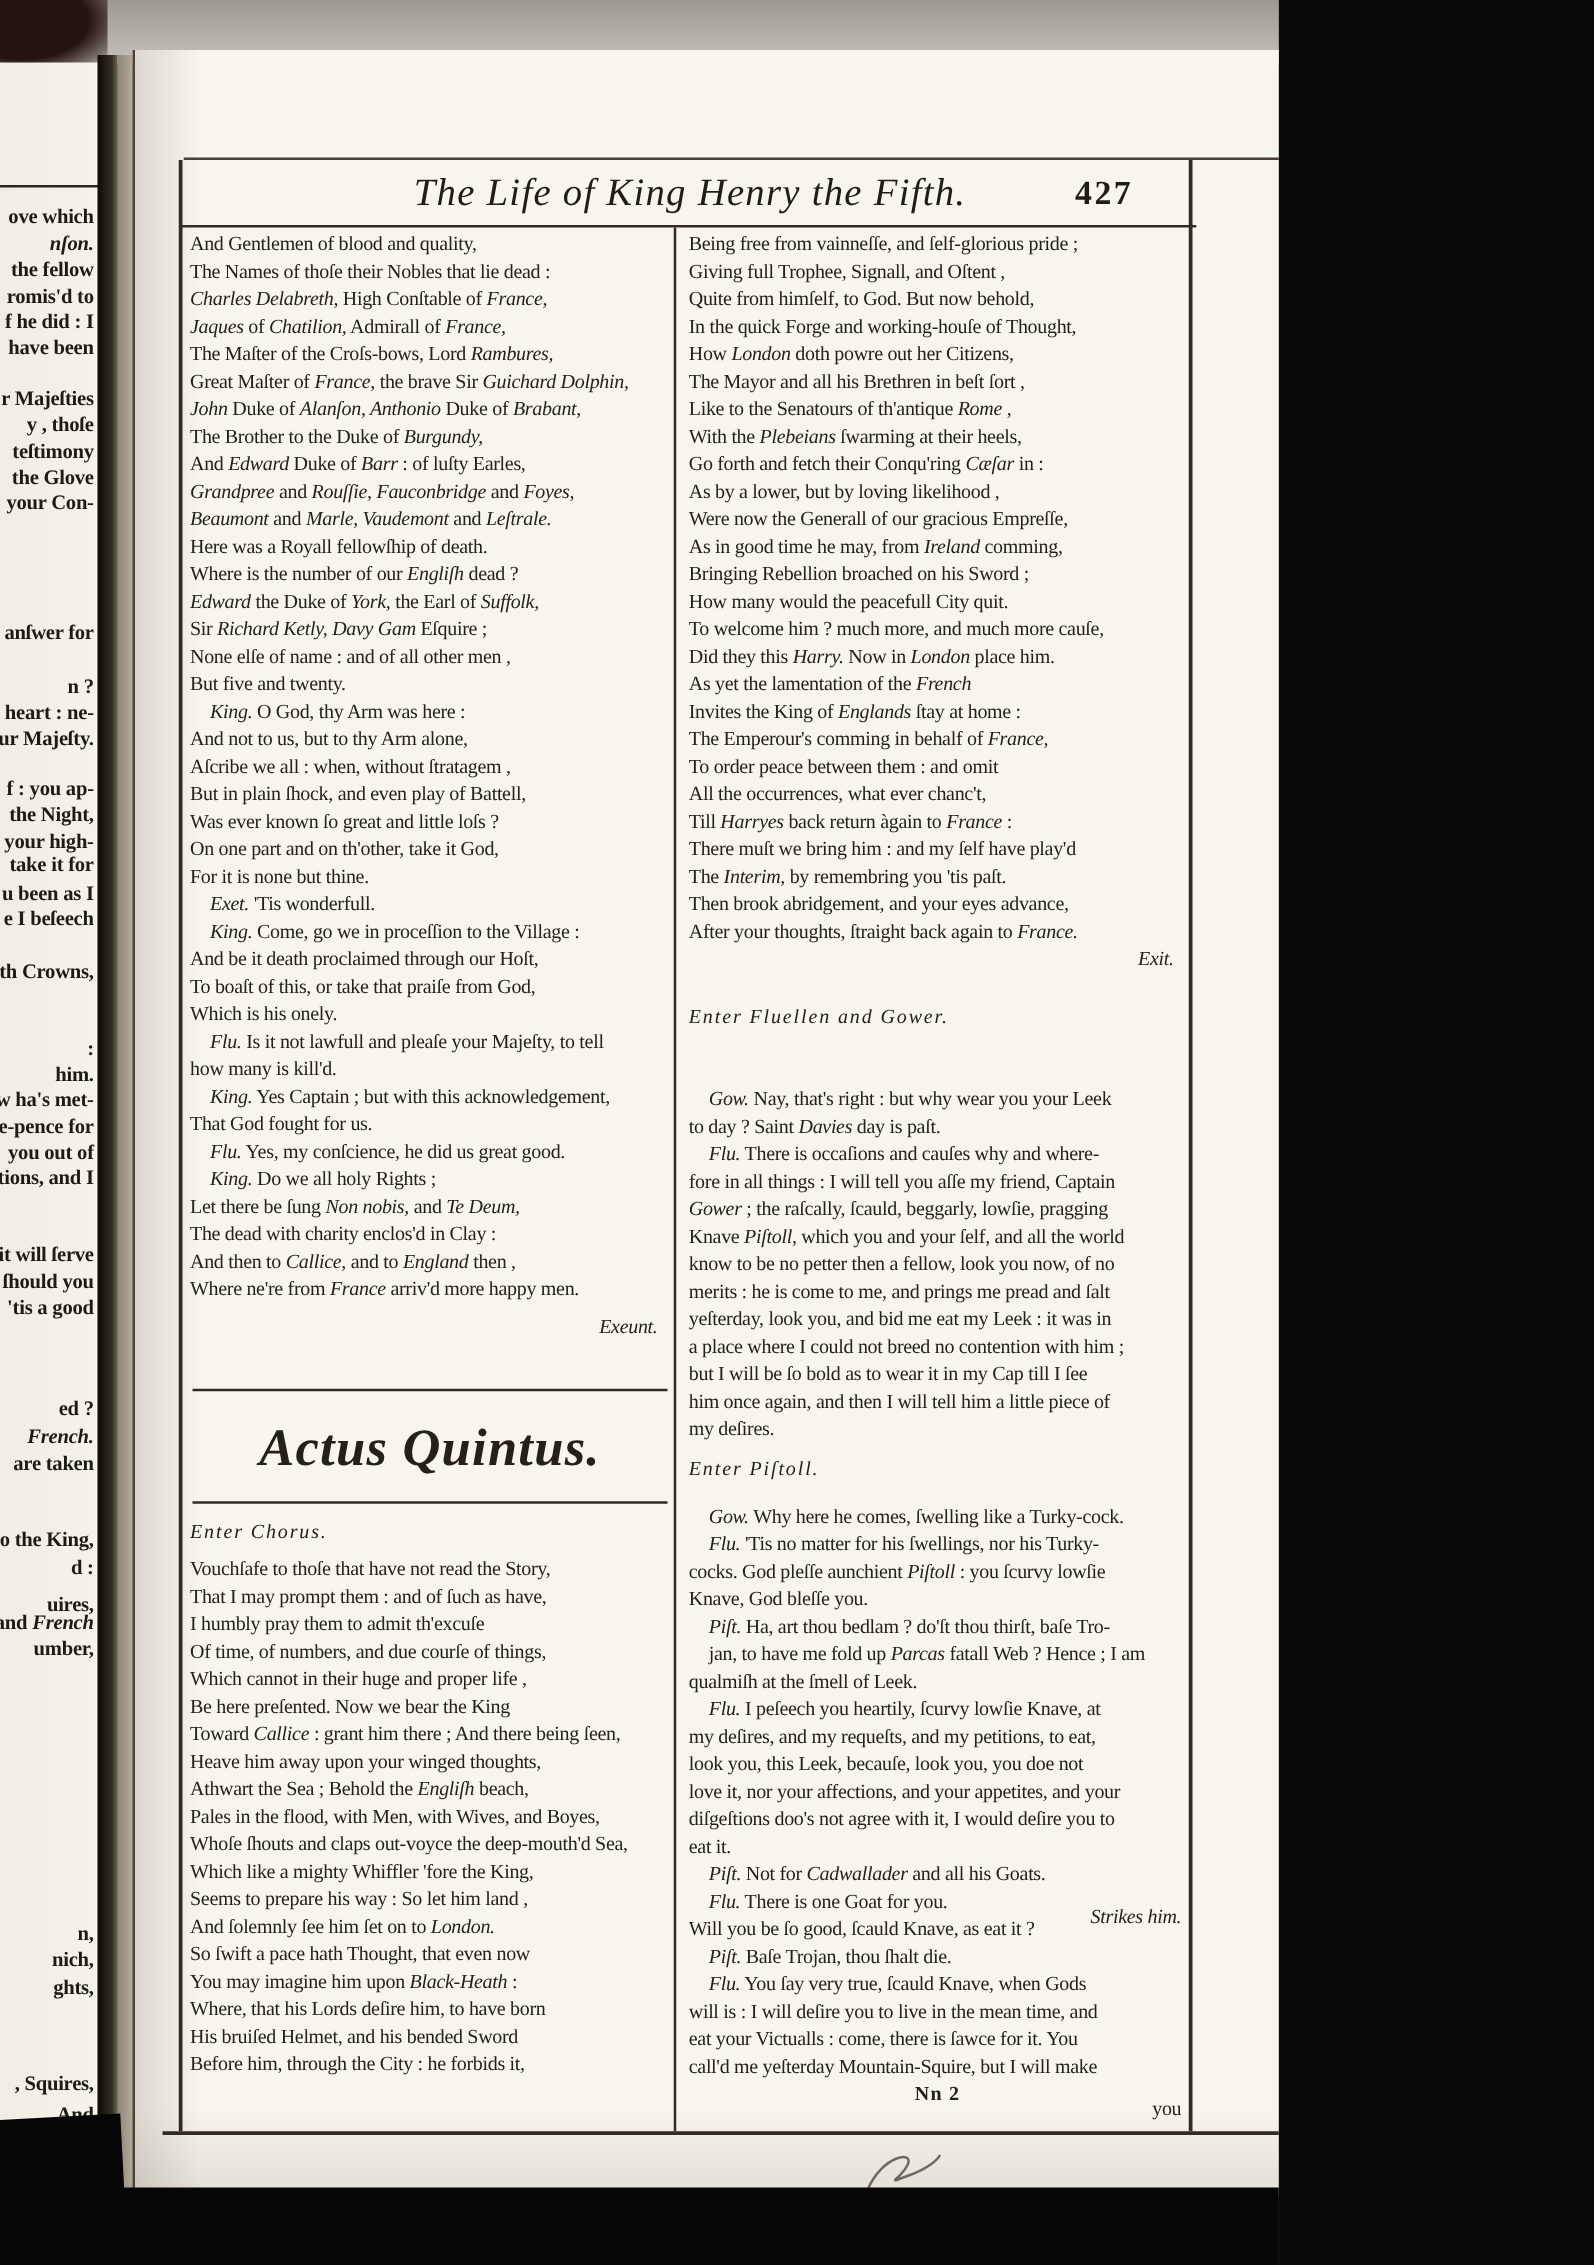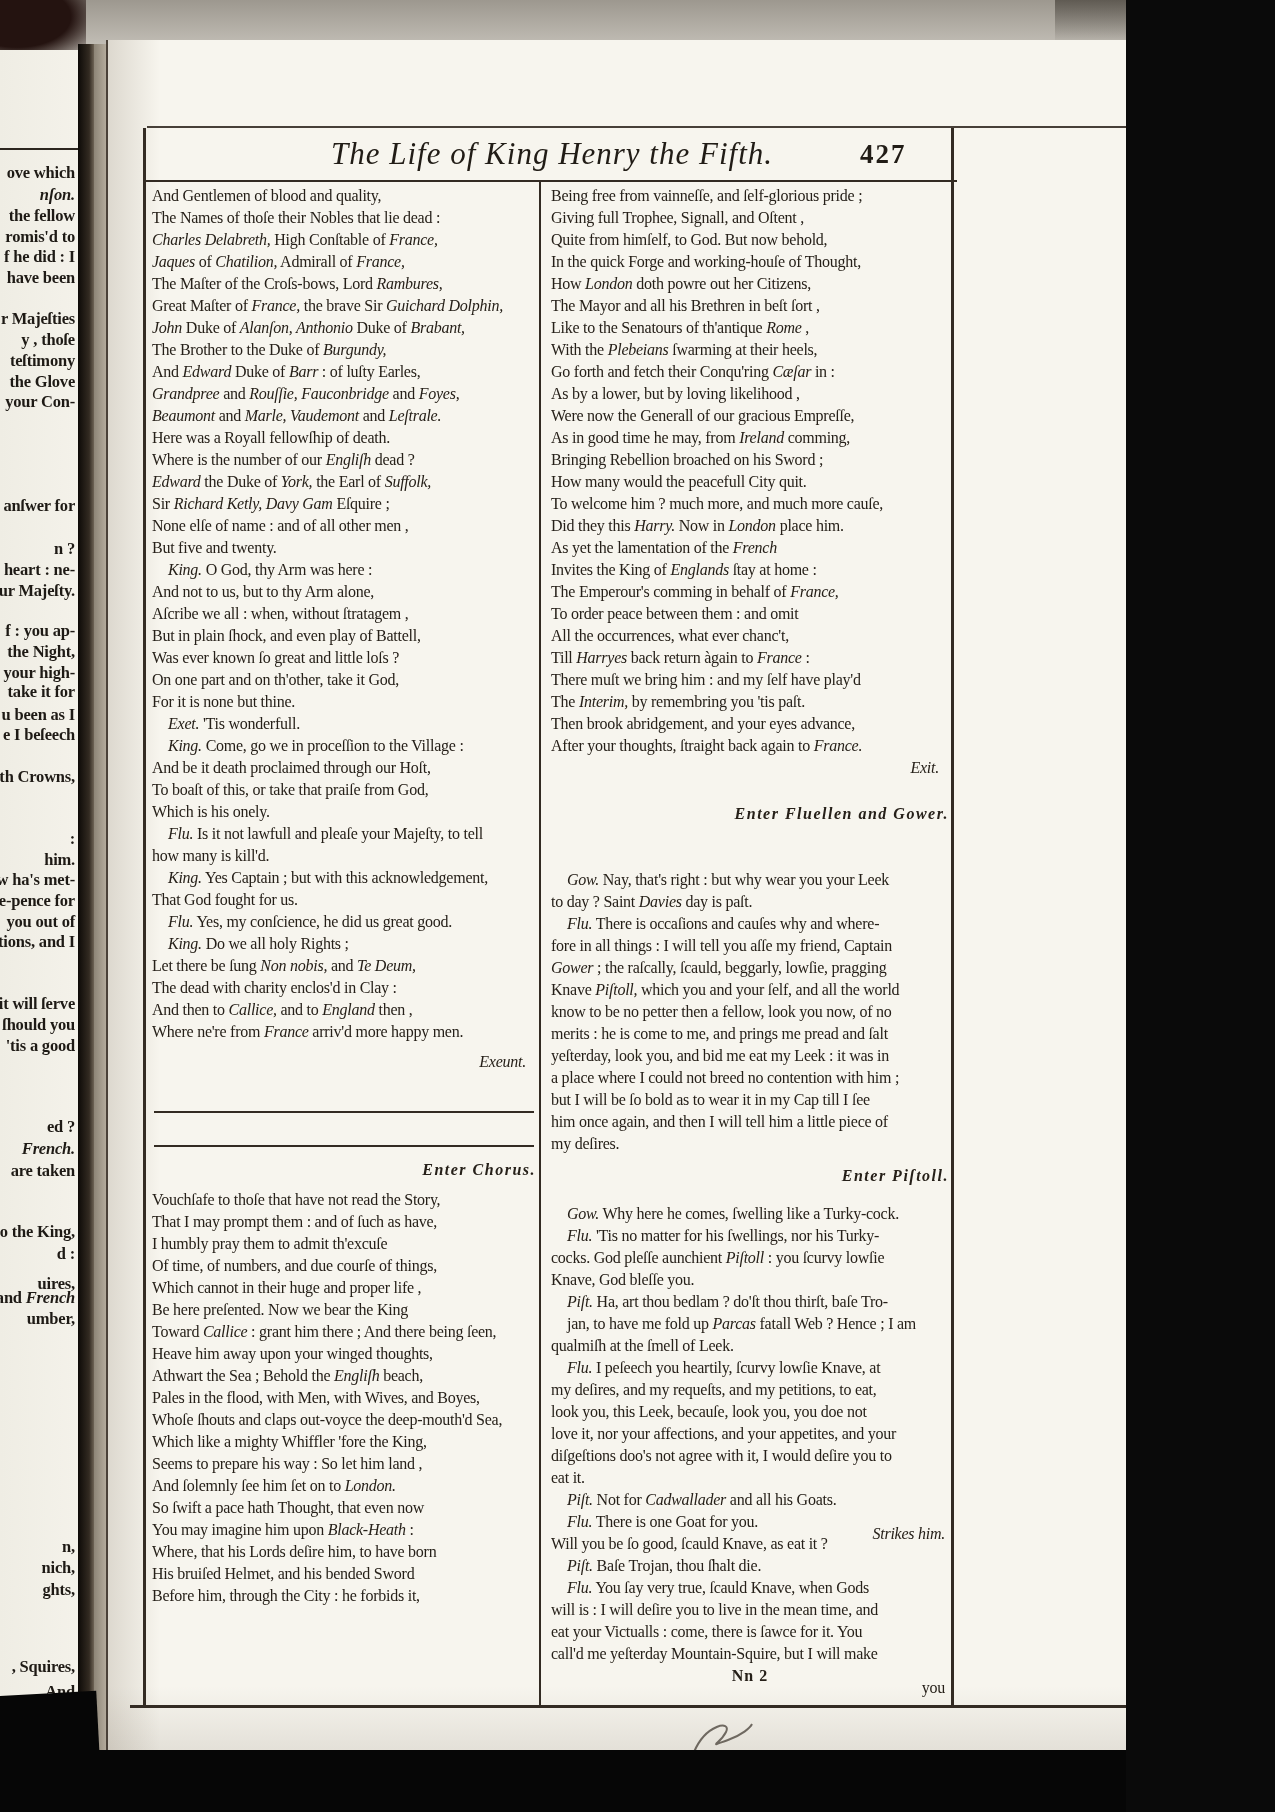--- a/index.html
+++ b/index.html
@@ -1,16 +1,16 @@
 <!DOCTYPE html>
 <html><head>
 <meta charset="utf-8">
 <style>
   html,body{margin:0;padding:0;background:#0a0a0a;}
-  .canvas{position:relative;width:1126px;height:1812px;overflow:hidden;
+  .canvas{position:relative;width:1023px;height:1812px;overflow:hidden;
     background:#0f766e;font-family:"Liberation Serif","DejaVu Serif",serif;color:#262019;}
   .top-band{position:absolute;left:0;top:0;width:1275px;height:52px;
     background:linear-gradient(180deg,#9d988f,#c7c3bb);}
   .corner-tl{position:absolute;left:0;top:0;width:86px;height:56px;
     background:radial-gradient(ellipse at 20% 30%,#241310 55%,rgba(36,19,16,0) 100%);}
   .corner-tr{position:absolute;left:1055px;top:0;width:220px;height:44px;
     background:linear-gradient(180deg,rgba(55,50,43,.6),rgba(0,0,0,0));}
   .edge-tr{position:absolute;left:1246px;top:40px;width:29px;height:150px;
     background:linear-gradient(90deg,rgba(0,0,0,0),rgba(50,45,38,.35));}
   .prev-page{position:absolute;left:0;top:50px;width:80px;height:1702px;overflow:hidden;
@@ -40,21 +40,21 @@
     text-align:center;font-style:italic;font-size:31px;letter-spacing:1px;color:#211c16;}
   .pagenum{position:absolute;left:752px;top:94px;width:80px;height:40px;line-height:40px;
     font-weight:bold;font-size:27px;letter-spacing:2px;color:#211c16;}
   .col{position:absolute;top:145px;overflow:hidden;}
   .col-left{left:44px;width:384px;height:1528px;}
   .col-right{left:443px;width:398px;height:1528px;}
   .line{position:relative;height:22px;line-height:22px;font-size:16px;
     letter-spacing:-.25px;white-space:nowrap;}
   .sp{text-indent:16px;}
   .right{text-align:right;padding-right:10px;}
-  .center{text-align:right;font-weight:bold;letter-spacing:1.5px;}
+  .center{text-align:left;font-weight:normal;letter-spacing:1.5px;}
   .actus{height:56px;line-height:56px;font-size:42px;font-style:italic;
     text-align:center;letter-spacing:1px;font-weight:bold;white-space:nowrap;}
   .sig{text-align:center;font-weight:bold;letter-spacing:1px;}
   .sig .rside{font-weight:normal;letter-spacing:-.25px;}
   .rside{position:absolute;right:4px;top:0;margin-top:12px;}
   .rule-inline{height:2px;background:#332b23;margin:0 2px;}
   .bottom-band{position:absolute;left:0;top:1750px;width:1275px;height:62px;background:#060606;}
   .bottom-wedge{position:absolute;left:0;top:1696px;width:100px;height:70px;background:#060606;
     transform:rotate(-3deg);transform-origin:left bottom;}
   .squiggle{position:absolute;left:580px;top:1674px;}
@@ -169,20 +169,21 @@
         <div class="line sp"><i>King.</i> Do we all holy Rights ;</div>
         <div class="line">Let there be ſung <i>Non nobis,</i> and <i>Te Deum,</i></div>
         <div class="line">The dead with charity enclos'd in Clay :</div>
         <div class="line">And then to <i>Callice,</i> and to <i>England</i> then ,</div>
         <div class="line">Where ne're from <i>France</i> arriv'd more happy men.</div>
         <div style="height: 8px;"></div>
         <div class="line right"><i>Exeunt.</i></div>
         <div style="height: 38px;"></div>
         <div class="rule-inline"></div>
         <div style="height: 18px;"></div>
+        <div class="line actus">Actus Quintus.</div>
         <div style="height: 14px;"></div>
         <div class="rule-inline"></div>
         <div style="height: 12px;"></div>
         <div class="line center"><i>Enter Chorus.</i></div>
         <div style="height: 8px;"></div>
         <div class="line">Vouchſafe to thoſe that have not read the Story,</div>
         <div class="line">That I may prompt them : and of ſuch as have,</div>
         <div class="line">I humbly pray them to admit th'excuſe</div>
         <div class="line">Of time, of numbers, and due courſe of things,</div>
         <div class="line">Which cannot in their huge and proper life ,</div>

